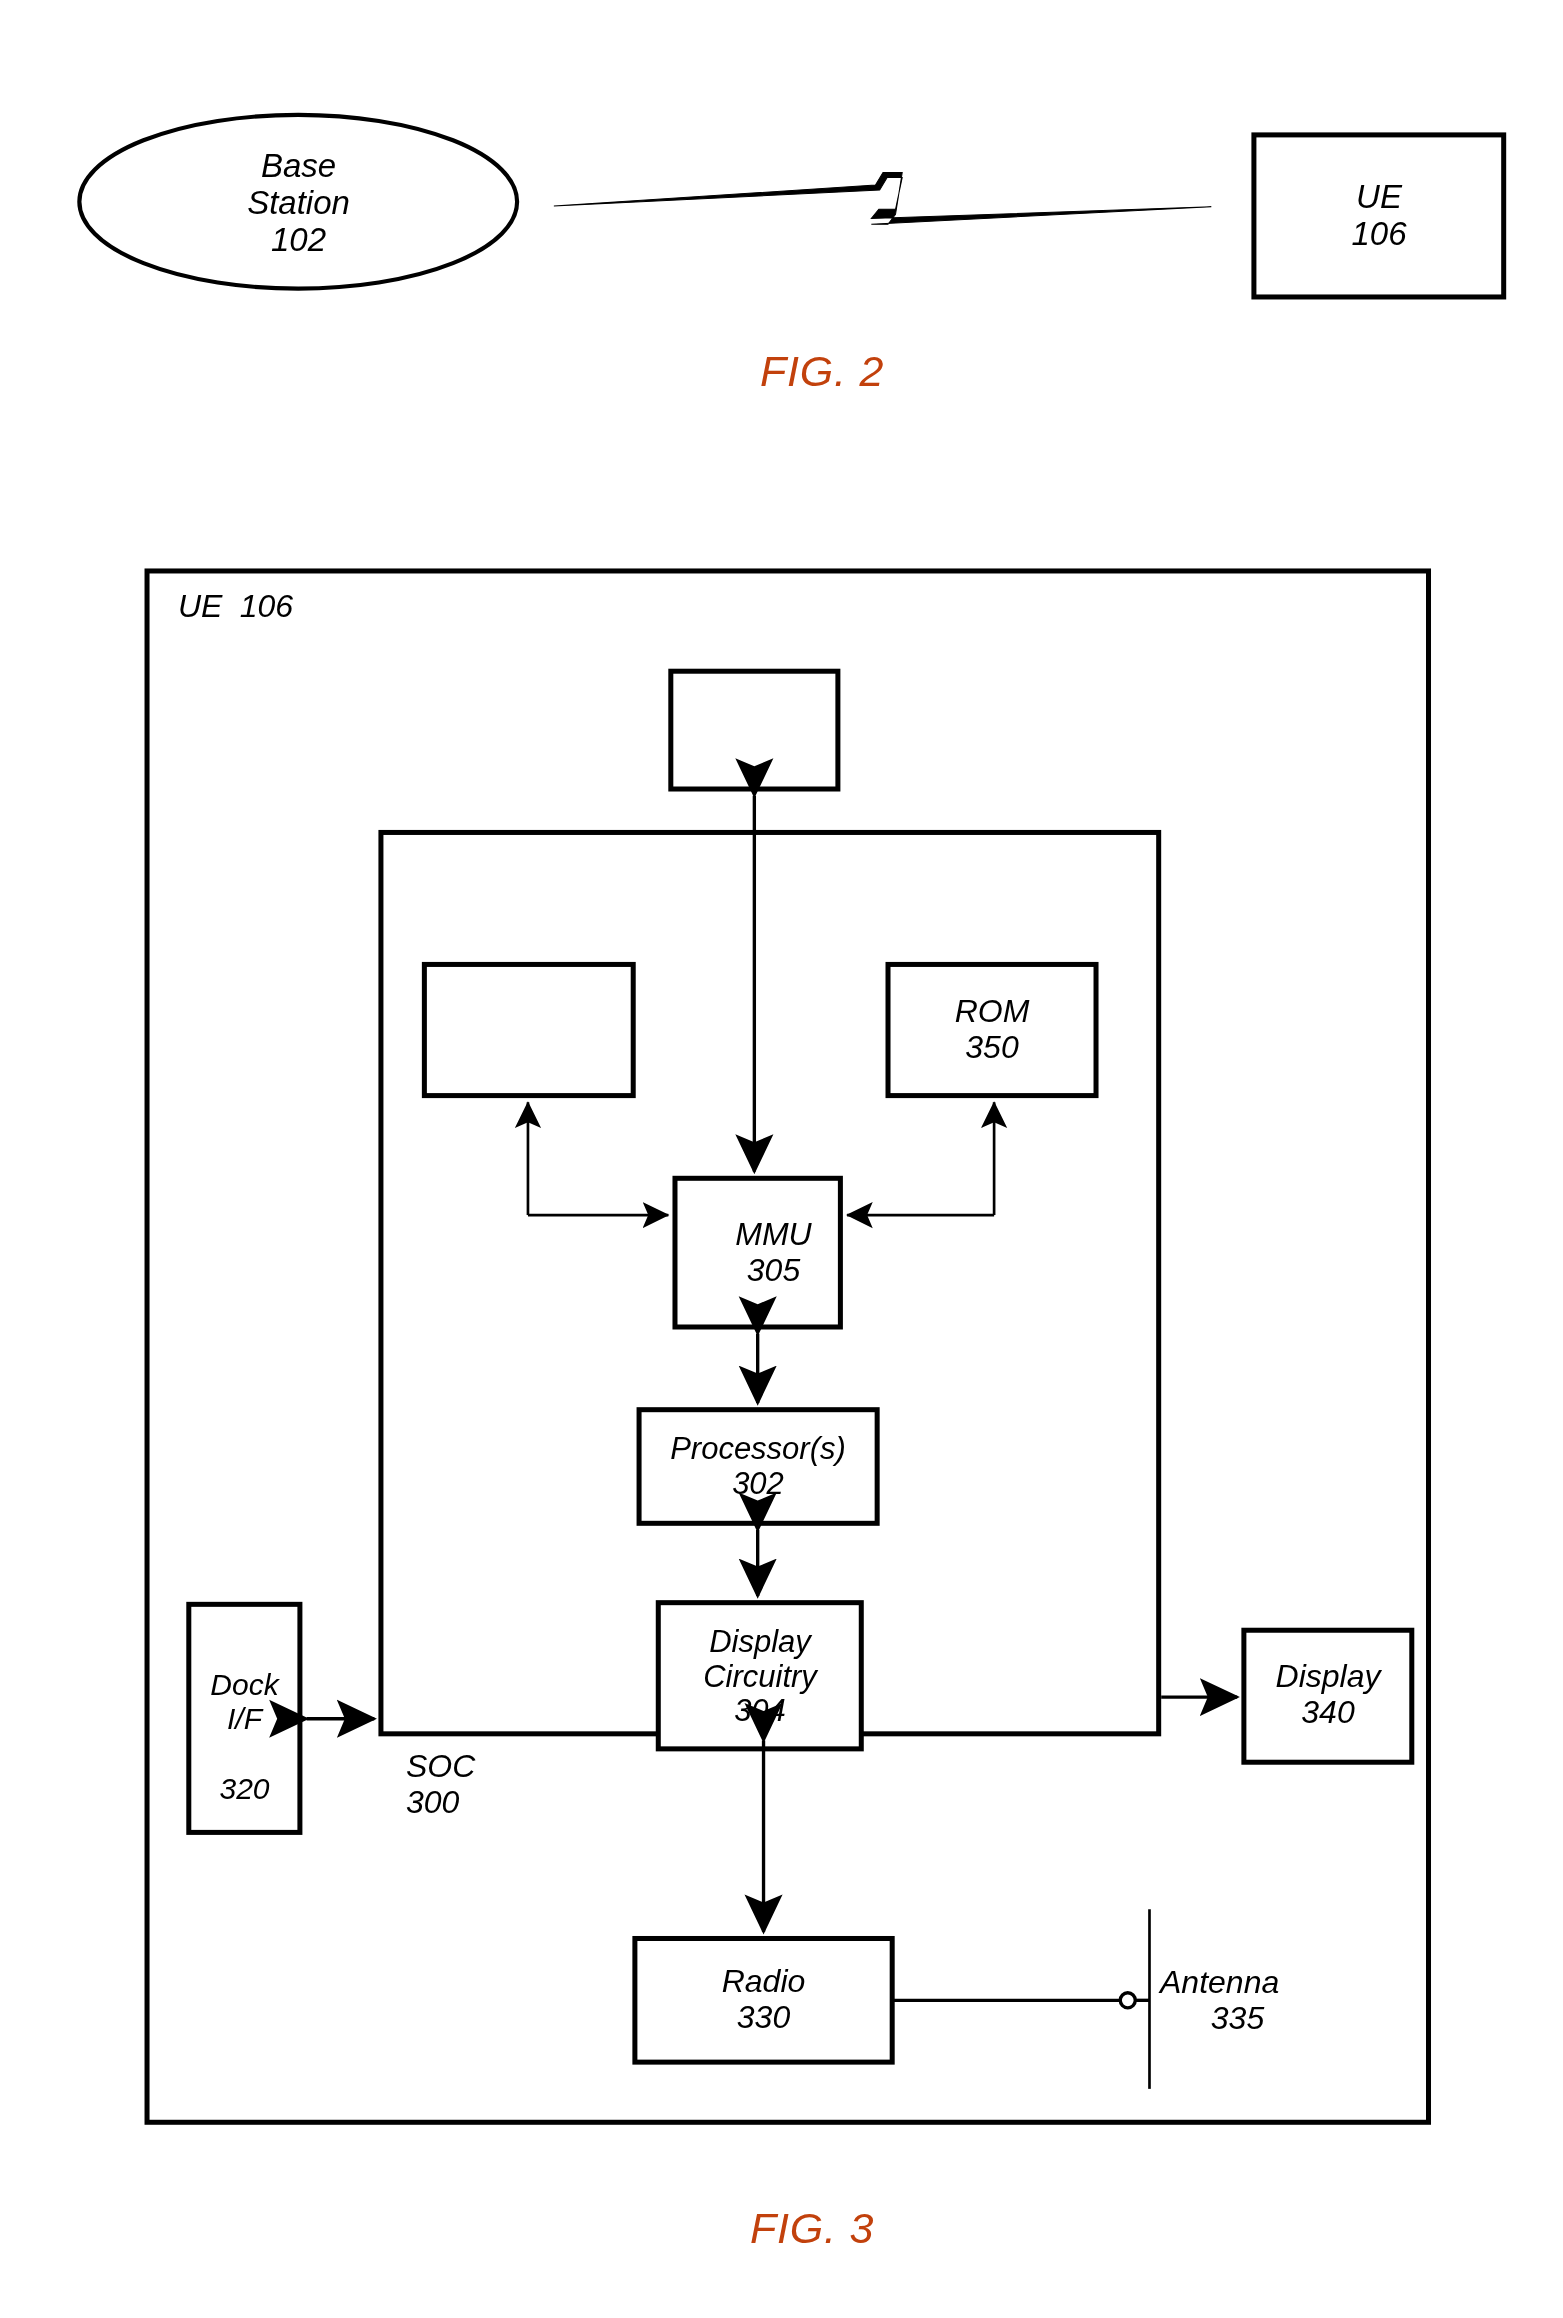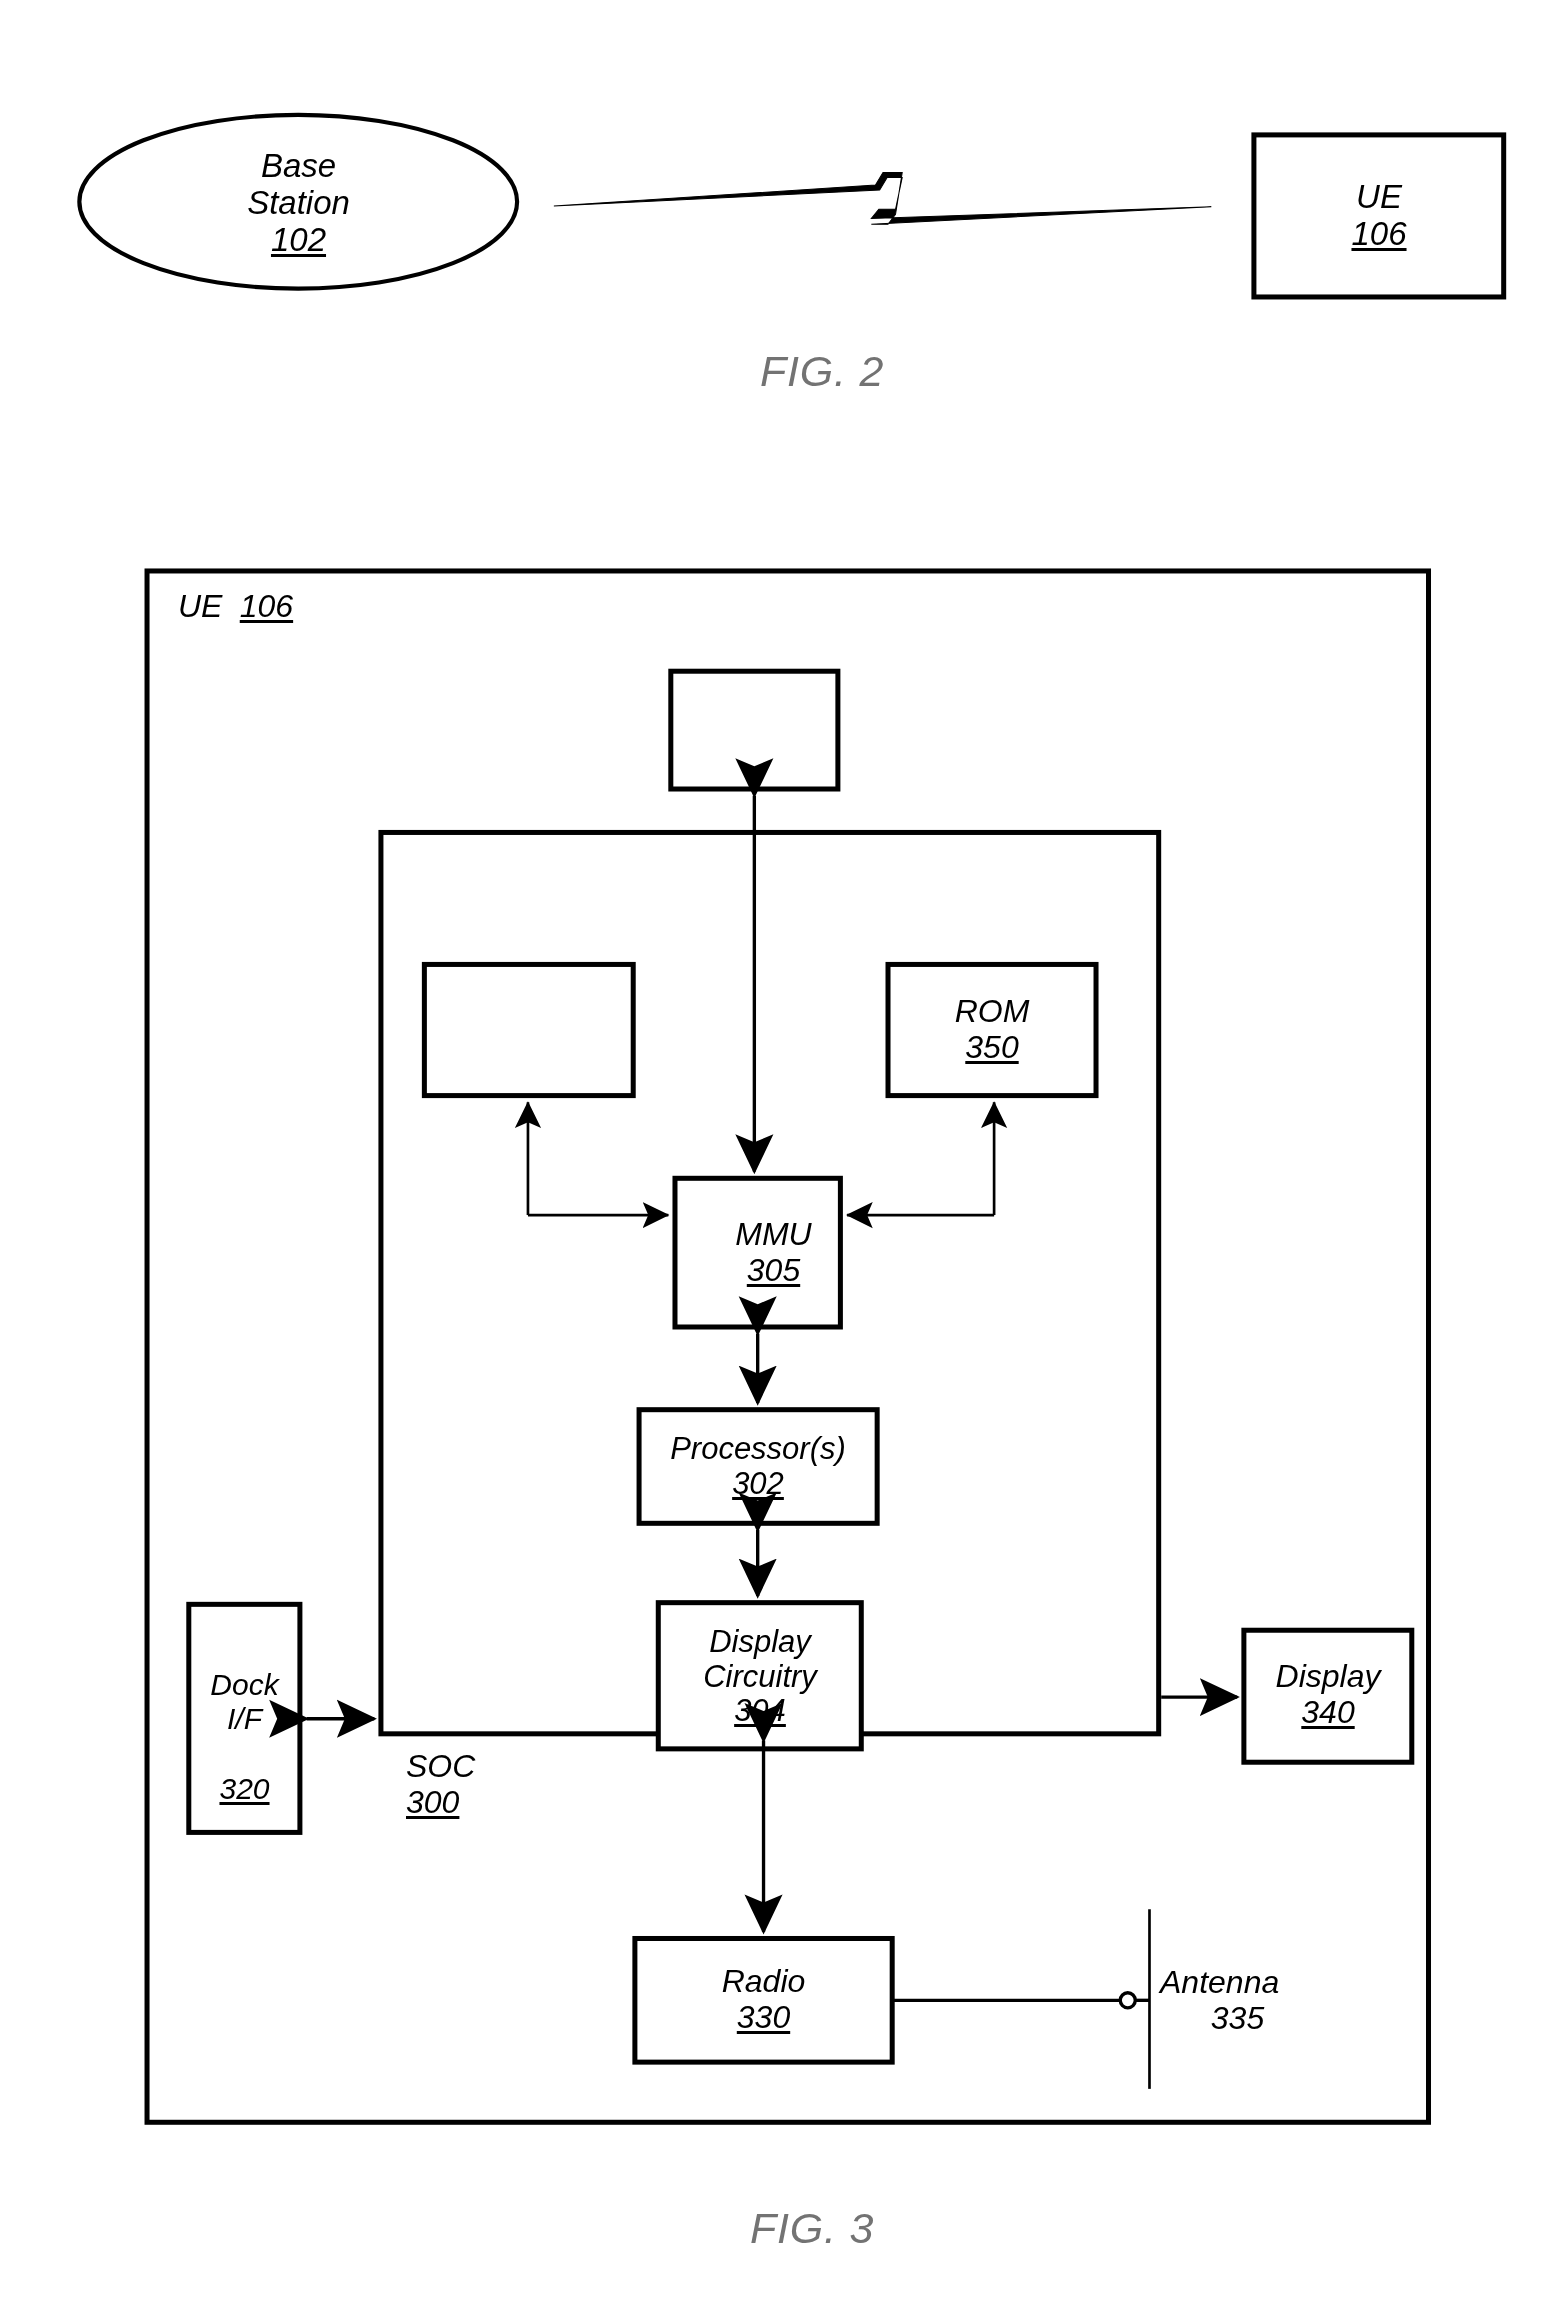--- a/index.html
+++ b/index.html
@@ -34,37 +34,36 @@
     position: absolute;
     font-family: "Liberation Sans", sans-serif;
     font-style: italic;
     font-weight: normal;
     text-align: center;
     line-height: 1.12;
     white-space: nowrap;
     color: #000;
   }
   .lbl .num {
-    text-decoration: underline;
     text-underline-offset: 2.5px;
     display: inline-block;
   }
   .lbl .num-plain { display: inline-block; }
   .t36 { font-size: 30px; }
   .t37 { font-size: 31px; }
   .t38 { font-size: 32px; }
   .t40 { font-size: 33px; }
   .caption {
     position: absolute;
     font-family: "Liberation Sans", sans-serif;
     font-style: italic;
     font-size: 43px;
     letter-spacing: 0.8px;
     white-space: nowrap;
-    color: #737373;
+    color: #c2410c;
   }
   
   .center-block {
     display: flex;
     flex-direction: column;
     justify-content: center;
     align-items: center;
   }
 </style>
 </head>

